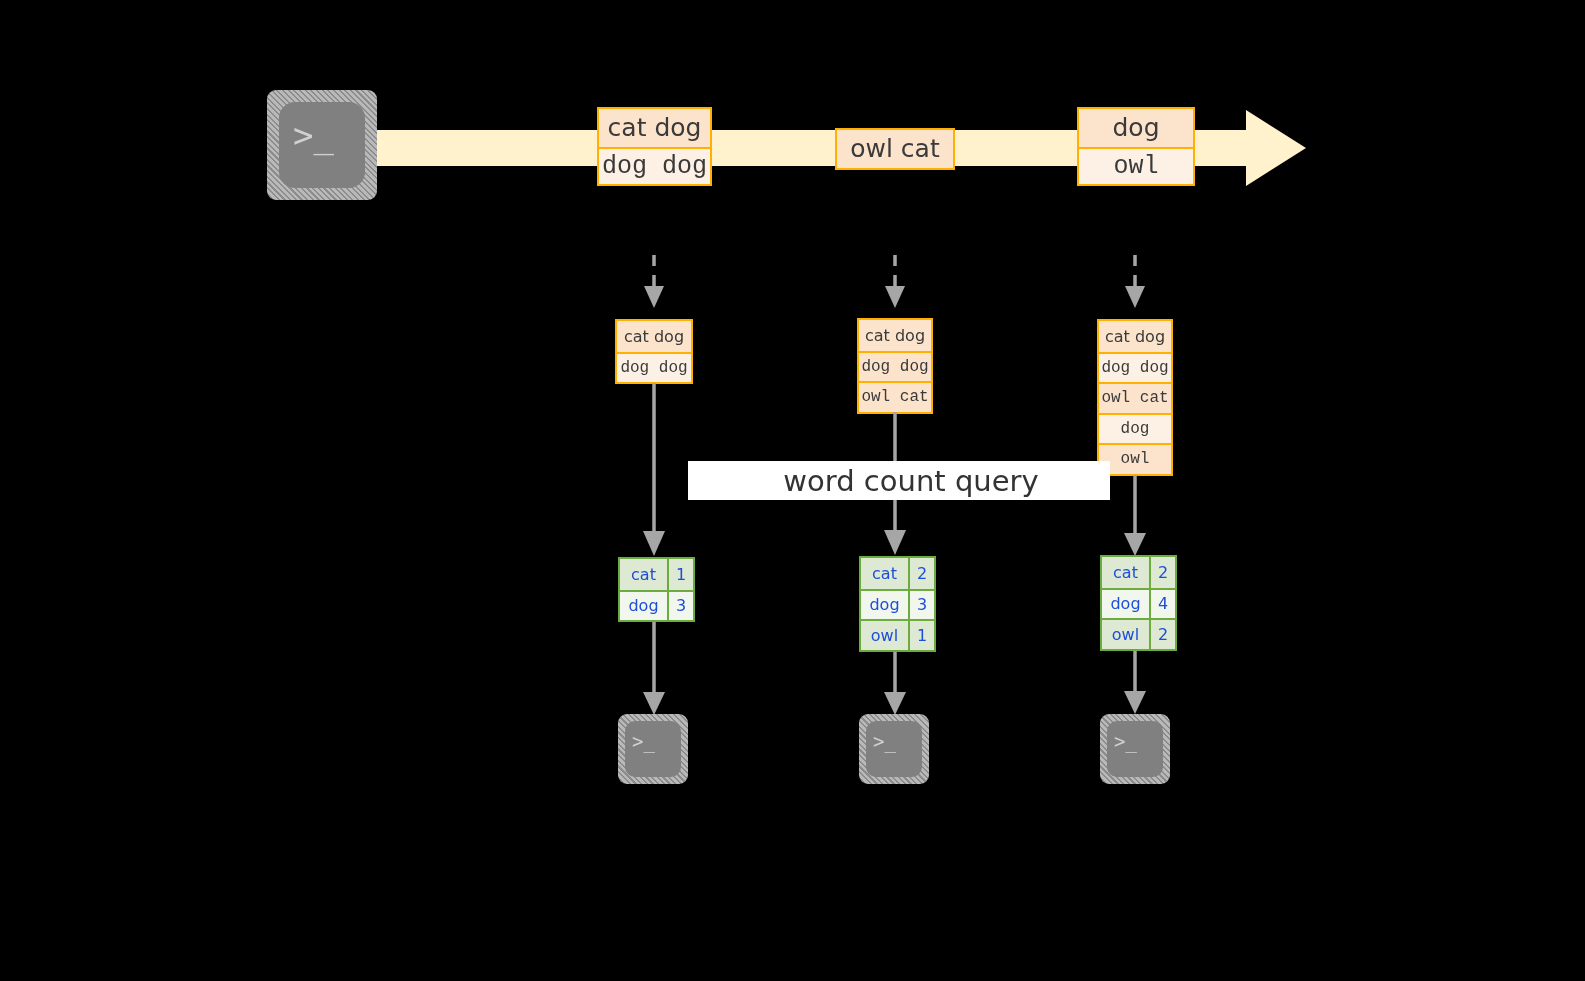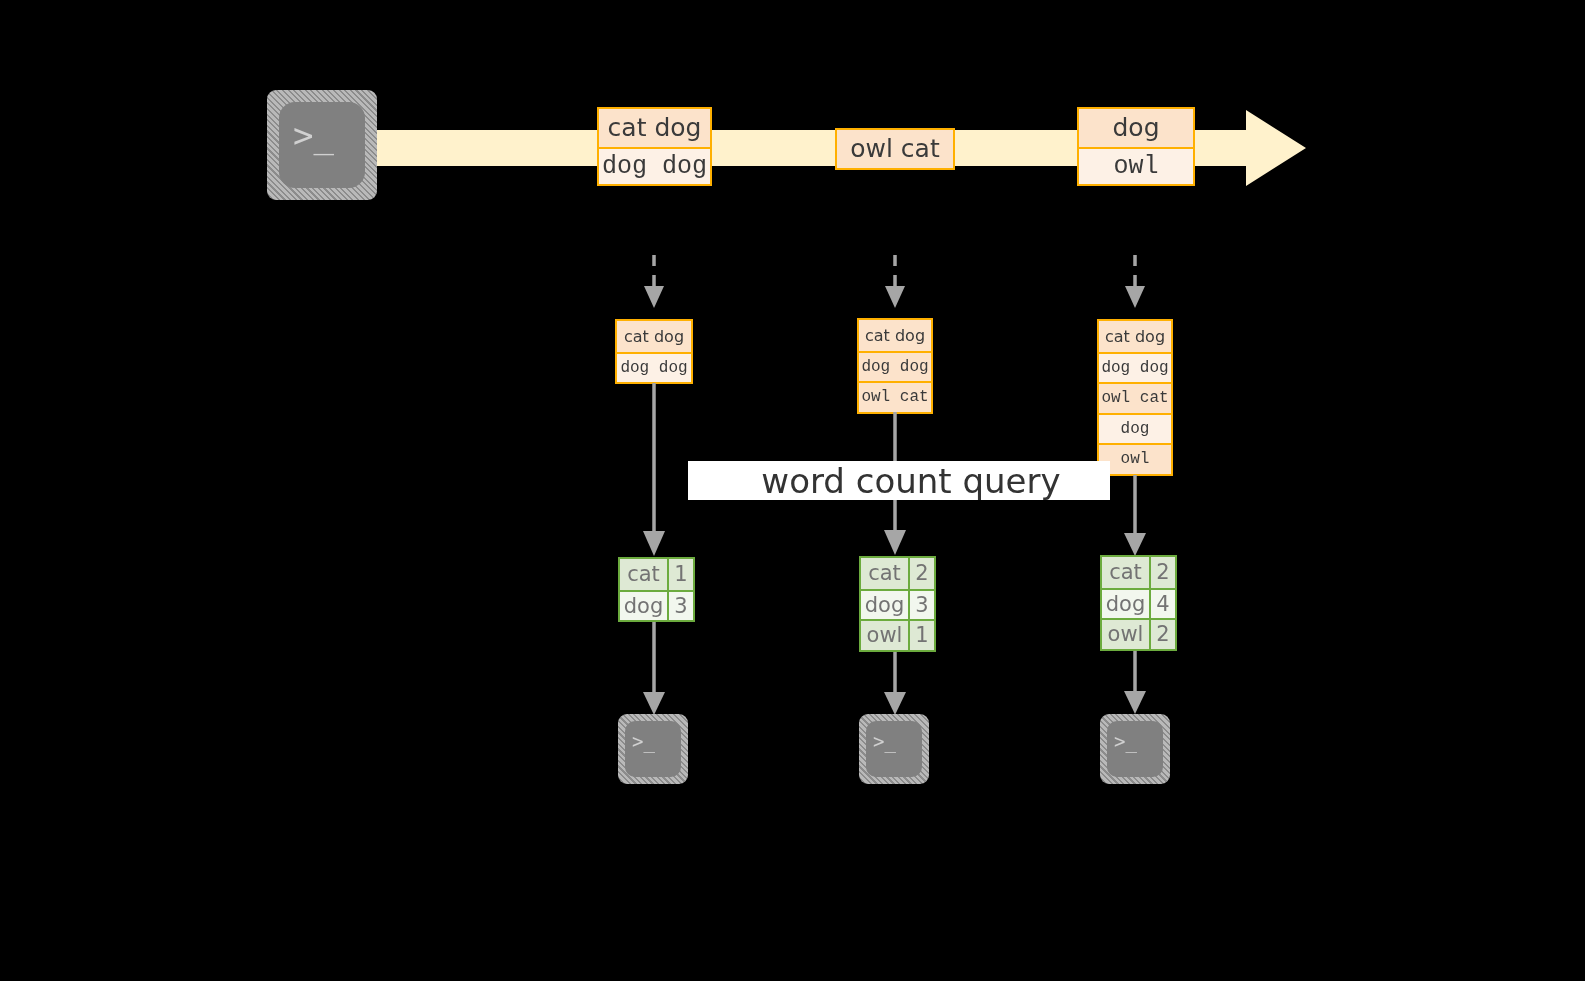--- a/index.html
+++ b/index.html
@@ -91,22 +91,22 @@
     display: flex;
     box-sizing: border-box;
     height: 30.5px;
   }
   .resrow + .resrow { border-top: 2.5px solid #6CAB3E; }
   .rescell {
     box-sizing: border-box;
     display: flex;
     align-items: center;
     justify-content: center;
-    font-size: 21px;
-    color: #737373;
+    font-size: 16px;
+    color: #1d4ed8;
     white-space: nowrap;
   }
   .rescell.word { width: 47px; }
   .rescell.count { width: 26px; border-left: 2.5px solid #6CAB3E; }
   .resrow.shade-a .rescell { background: #DEE9D4; }
   .resrow.shade-b .rescell { background: #F2F7EE; }
 
   
   .conn { position: absolute; pointer-events: none; }
 
@@ -116,21 +116,21 @@
     left: 688px;
     top: 461px;
     width: 422px;
     height: 39px;
     background: #FFFFFF;
     display: flex;
     align-items: center;
     justify-content: center;
   }
   .query-band span {
-    font-size: 34px;
+    font-size: 29px;
     color: #333333;
     white-space: nowrap;
     padding-left: 24px;
   }
 </style>
 </head>
 <body>
 
 <div id="stage">
 

